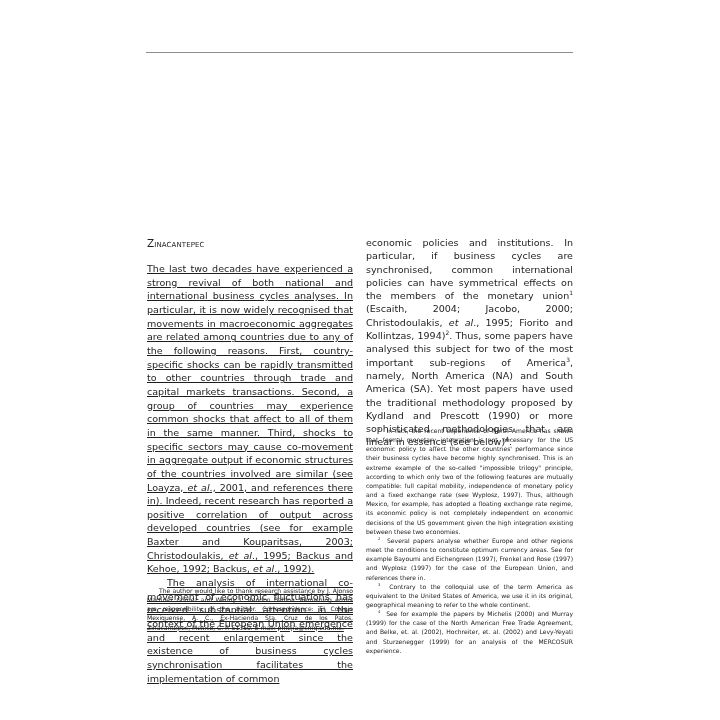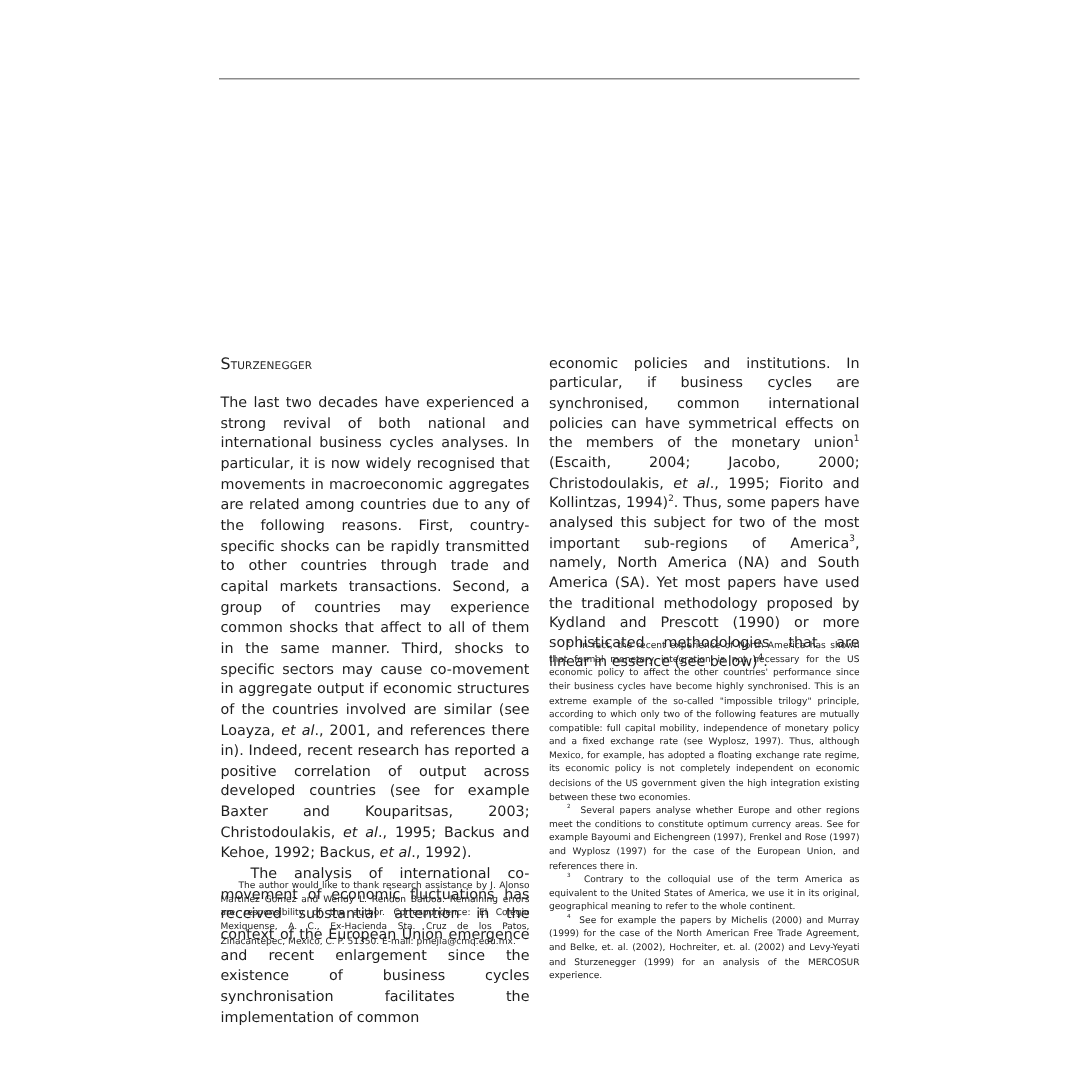--- a/index.html
+++ b/index.html
@@ -1,36 +1,36 @@
 <!DOCTYPE html>
 <html><head>
   <meta charset="utf-8">
   <style>
     html, body { margin: 0; padding: 0; background: #ffffff; }
     body { width: 720px; height: 720px; position: relative; overflow: hidden; color: #1e1e1e; font-family: "DejaVu Sans", sans-serif; }
     .top-rule { position: absolute; left: 146px; top: 52px; width: 427px; height: 0; border-top: 1.5px solid #8c8c8c; }
     .col { position: absolute; }
-    .col-left { left: 147px; width: 206px; }
+    .col-left { left: 147px; width: 206px; text-decoration: underline; }
     .col-right { left: 366px; width: 207px; }
     .heading { position: absolute; left: 147px; top: 237px; font-size: 10.5px; letter-spacing: 0.1px; color: #222; font-variant: small-caps; }
     .body-text { font-size: 9.55px; line-height: 13.65px; text-align: justify; }
     .body-text p { margin: 0; }
     .body-text p.indent { text-indent: 20px; }
     .right-body { font-size: 9.55px; line-height: 13.3px; text-align: justify; }
     .fn { font-size: 6.05px; line-height: 9.15px; text-align: justify; color: #222; }
     .fn p { margin: 0; text-indent: 12px; }
     sup { font-size: 0.62em; line-height: 0; vertical-align: super; }
     .em { font-style: italic; }
   </style>
 </head>
 <body>
 
 <div class="top-rule"></div>
 
-<h2 class="heading" style="margin:0;font-weight:normal;">Sturzenegger</h2>
+<h2 class="heading" style="margin:0;font-weight:normal;">Zinacantepec</h2>
 
 <div class="col col-left body-text" style="top: 262px;">
   <p><span>The last two decades have experienced a strong revival of both national and international business cycles analyses. In particular, it is now widely recognised that movements in macroeconomic aggregates are related among countries due to any of the following reasons. First, country-specific shocks can be rapidly transmitted to other countries through trade and capital markets transactions. Second, a group of countries may experience common shocks that affect to all of them in the same manner. Third, shocks to specific sectors may cause co-movement in aggregate output if economic structures of the countries involved are similar (see Loayza, </span><span class="em">et al</span><span>., 2001, and references there in). Indeed, recent research has reported a positive correlation of output across developed countries (see for example Baxter and Kouparitsas, 2003; Christodoulakis, </span><span class="em">et al</span><span>., 1995; Backus and Kehoe, 1992; Backus, </span><span class="em">et al</span><span>., 1992).</span></p>
   <p class="indent">The analysis of international co-movement of economic fluctuations has received substantial attention in the context of the European Union emergence and recent enlargement since the existence of business cycles synchronisation facilitates the implementation of common</p>
 </div>
 
 <div class="col col-left fn" style="top: 586px;">
   <p>The author would like to thank research assistance by J. Alonso Martinez Gomez and Wendy L. Rendon Balboa. Remaining errors are responsibility of the author. Correspondence: El Colegio Mexiquense, A. C., Ex-Hacienda Sta. Cruz de los Patos, Zinacantepec, Mexico, C. P. 51350. E-mail: pmejia@cmq.edu.mx.</p>
 </div>
 

